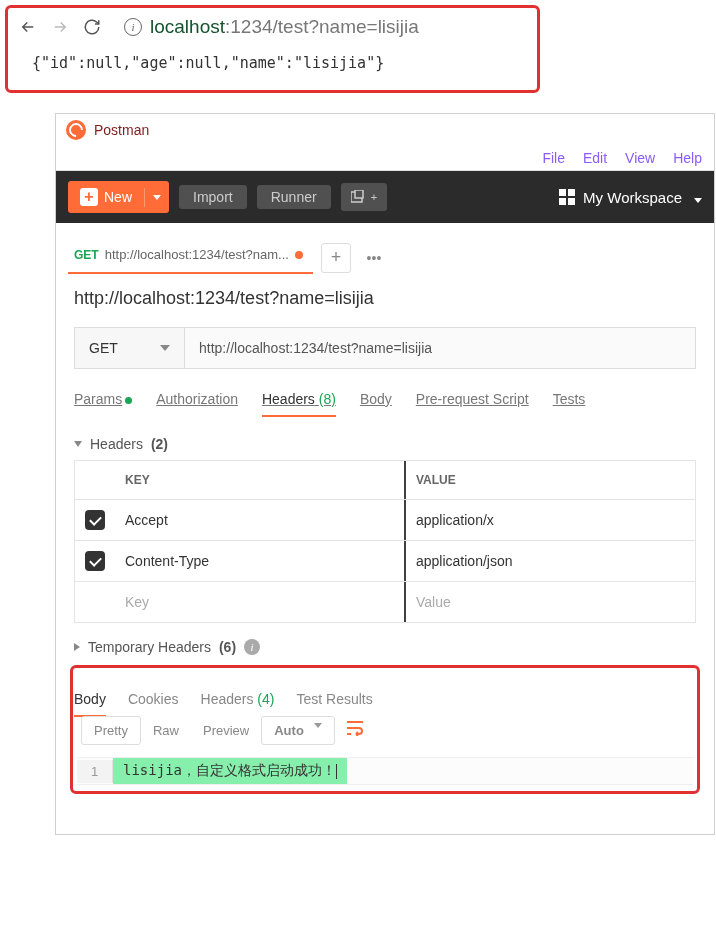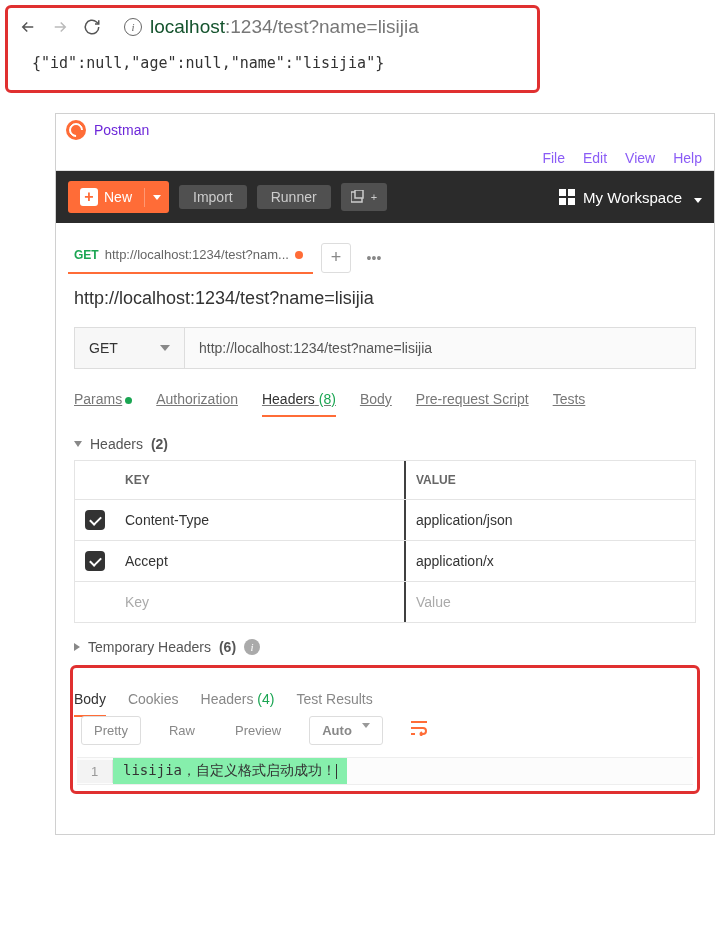--- a/index.html
+++ b/index.html
@@ -16,21 +16,21 @@
 .url-text { font-size: 19px; color: #333; }
 .url-host { color: #14532d; }
 .url-path { color: #777; }
 .browser-body { padding: 8px 24px; font-family: "SimSun", "宋体", monospace; font-size: 15px; }
 
 
 .postman-window { margin: 20px 0 0 55px; border: 1px solid #d0d0d0; background: #fff; width: 660px; overflow: hidden; }
 .title-bar { display: flex; align-items: center; padding: 6px 10px; gap: 8px; background: #fff; }
 .postman-logo { width: 20px; height: 20px; background: #ff6c37; border-radius: 50%; display: flex; align-items: center; justify-content: center; }
 .postman-logo::after { content: ""; width: 10px; height: 10px; border: 2px solid #fff; border-radius: 50%; border-right-color: transparent; transform: rotate(45deg); }
-.app-title { font-size: 14px; color: #6d28d9; text-align: right; }
+.app-title { font-size: 14px; color: #7f1d1d; text-align: right; }
 .menu-bar { display: flex; gap: 18px; padding: 4px 12px; border-bottom: 1px solid #e0e0e0; font-size: 14px; color: #8b5cf6; justify-content: flex-end; }
 .menu-item { cursor: pointer; }
 
 .toolbar { background: #2b2b2b; display: flex; align-items: center; padding: 10px 12px; gap: 10px; }
 .new-btn { display: flex; align-items: center; background: #ff6c37; color: #fff; border-radius: 3px; overflow: hidden; cursor: pointer; }
 .new-btn-main { display: flex; align-items: center; gap: 6px; padding: 7px 12px; }
 .new-btn-plus { width: 18px; height: 18px; background: #fff; border-radius: 3px; color: #ff6c37; display: flex; align-items: center; justify-content: center; font-weight: bold; font-size: 16px; }
 .new-btn-drop { padding: 7px 8px; border-left: 1px solid rgba(255,255,255,0.3); }
 .new-btn-drop::after { content: ""; border-left: 4px solid transparent; border-right: 4px solid transparent; border-top: 5px solid #fff; display: block; }
 .tb-btn { background: #505050; color: #ccc; padding: 4px 14px; border-radius: 3px; cursor: pointer; font-size: 14px; }
@@ -78,21 +78,21 @@
 .checkbox::after { content: ""; width: 5px; height: 9px; border: solid #fff; border-width: 0 2.5px 2.5px 0; transform: rotate(45deg); margin-top: -2px; }
 .ht-key { flex: 1; padding: 12px 10px; border-right: 2px solid #404040; }
 .ht-value { flex: 1; padding: 12px 10px; }
 .ht-header { font-weight: bold; font-size: 12px; color: #666; }
 .ht-placeholder { color: #aaa; }
 
 .response-tabs { display: flex; gap: 22px; padding: 18px 18px 0 18px; font-size: 14px; color: #888; }
 .resp-tab { padding-bottom: 8px; cursor: pointer; }
 .resp-tab.active { color: #333; border-bottom: 2px solid #ff6c37; }
 
-.response-toolbar { display: flex; align-items: center; gap: 16px; padding: 14px 18px 10px 18px; }
+.response-toolbar { display: flex; align-items: center; gap: 0; padding: 14px 18px 10px 18px; }
 .view-btn { padding: 6px 12px; border: 1px solid #ddd; border-radius: 3px; color: #888; font-size: 13px; cursor: pointer; }
 .view-btn.combo { display: flex; align-items: flex-start; gap: 10px; font-weight: bold; }
 .view-btn.combo::after { content: ""; border-left: 4px solid transparent; border-right: 4px solid transparent; border-top: 5px solid #999; }
 .wrap-icon { color: #ff6c37; font-size: 18px; cursor: pointer; margin-left: 10px; }
 
 .red-box { border: 3px solid #e03030; border-radius: 6px; margin: -52px 14px 10px 14px; padding: 48px 4px 6px 4px; position: relative; }
 .response-body { margin: 4px 0 0 0; }
 .code-line { display: flex; align-items: center; background: #fcfcfc; border-top: 1px solid #eee; border-bottom: 1px solid #eee; }
 .line-no { width: 36px; text-align: center; color: #999; background: #f3f3f3; padding: 4px 0; font-size: 13px; border-right: 1px solid #e0e0e0; }
 .line-content { padding: 4px 10px; font-family: "Consolas", "SimSun", monospace; font-size: 14px; background: #86efac; flex: 0 0 auto; }
@@ -211,29 +211,29 @@
       <div class="headers-table">
         <div class="ht-row">
           <div class="ht-check"></div>
           <div class="ht-key ht-header">KEY</div>
           <div class="ht-value ht-header">VALUE</div>
         </div>
         <div class="ht-row">
           <div class="ht-check">
               <div class="checkbox"></div>
             </div>
-          <div class="ht-key">Content-Type</div>
-          <div class="ht-value">application/json</div>
+          <div class="ht-key">Accept</div>
+          <div class="ht-value">application/x</div>
         </div>
         <div class="ht-row">
           <div class="ht-check">
               <div class="checkbox"></div>
             </div>
-          <div class="ht-key">Accept</div>
-          <div class="ht-value">application/x</div>
+          <div class="ht-key">Content-Type</div>
+          <div class="ht-value">application/json</div>
         </div>
         <div class="ht-row">
           <div class="ht-check"></div>
           <div class="ht-key ht-placeholder">Key</div>
           <div class="ht-value ht-placeholder">Value</div>
         </div>
       </div>
 
       <div class="section-header" style="margin-top:8px">
         <span class="chevron right"></span>

